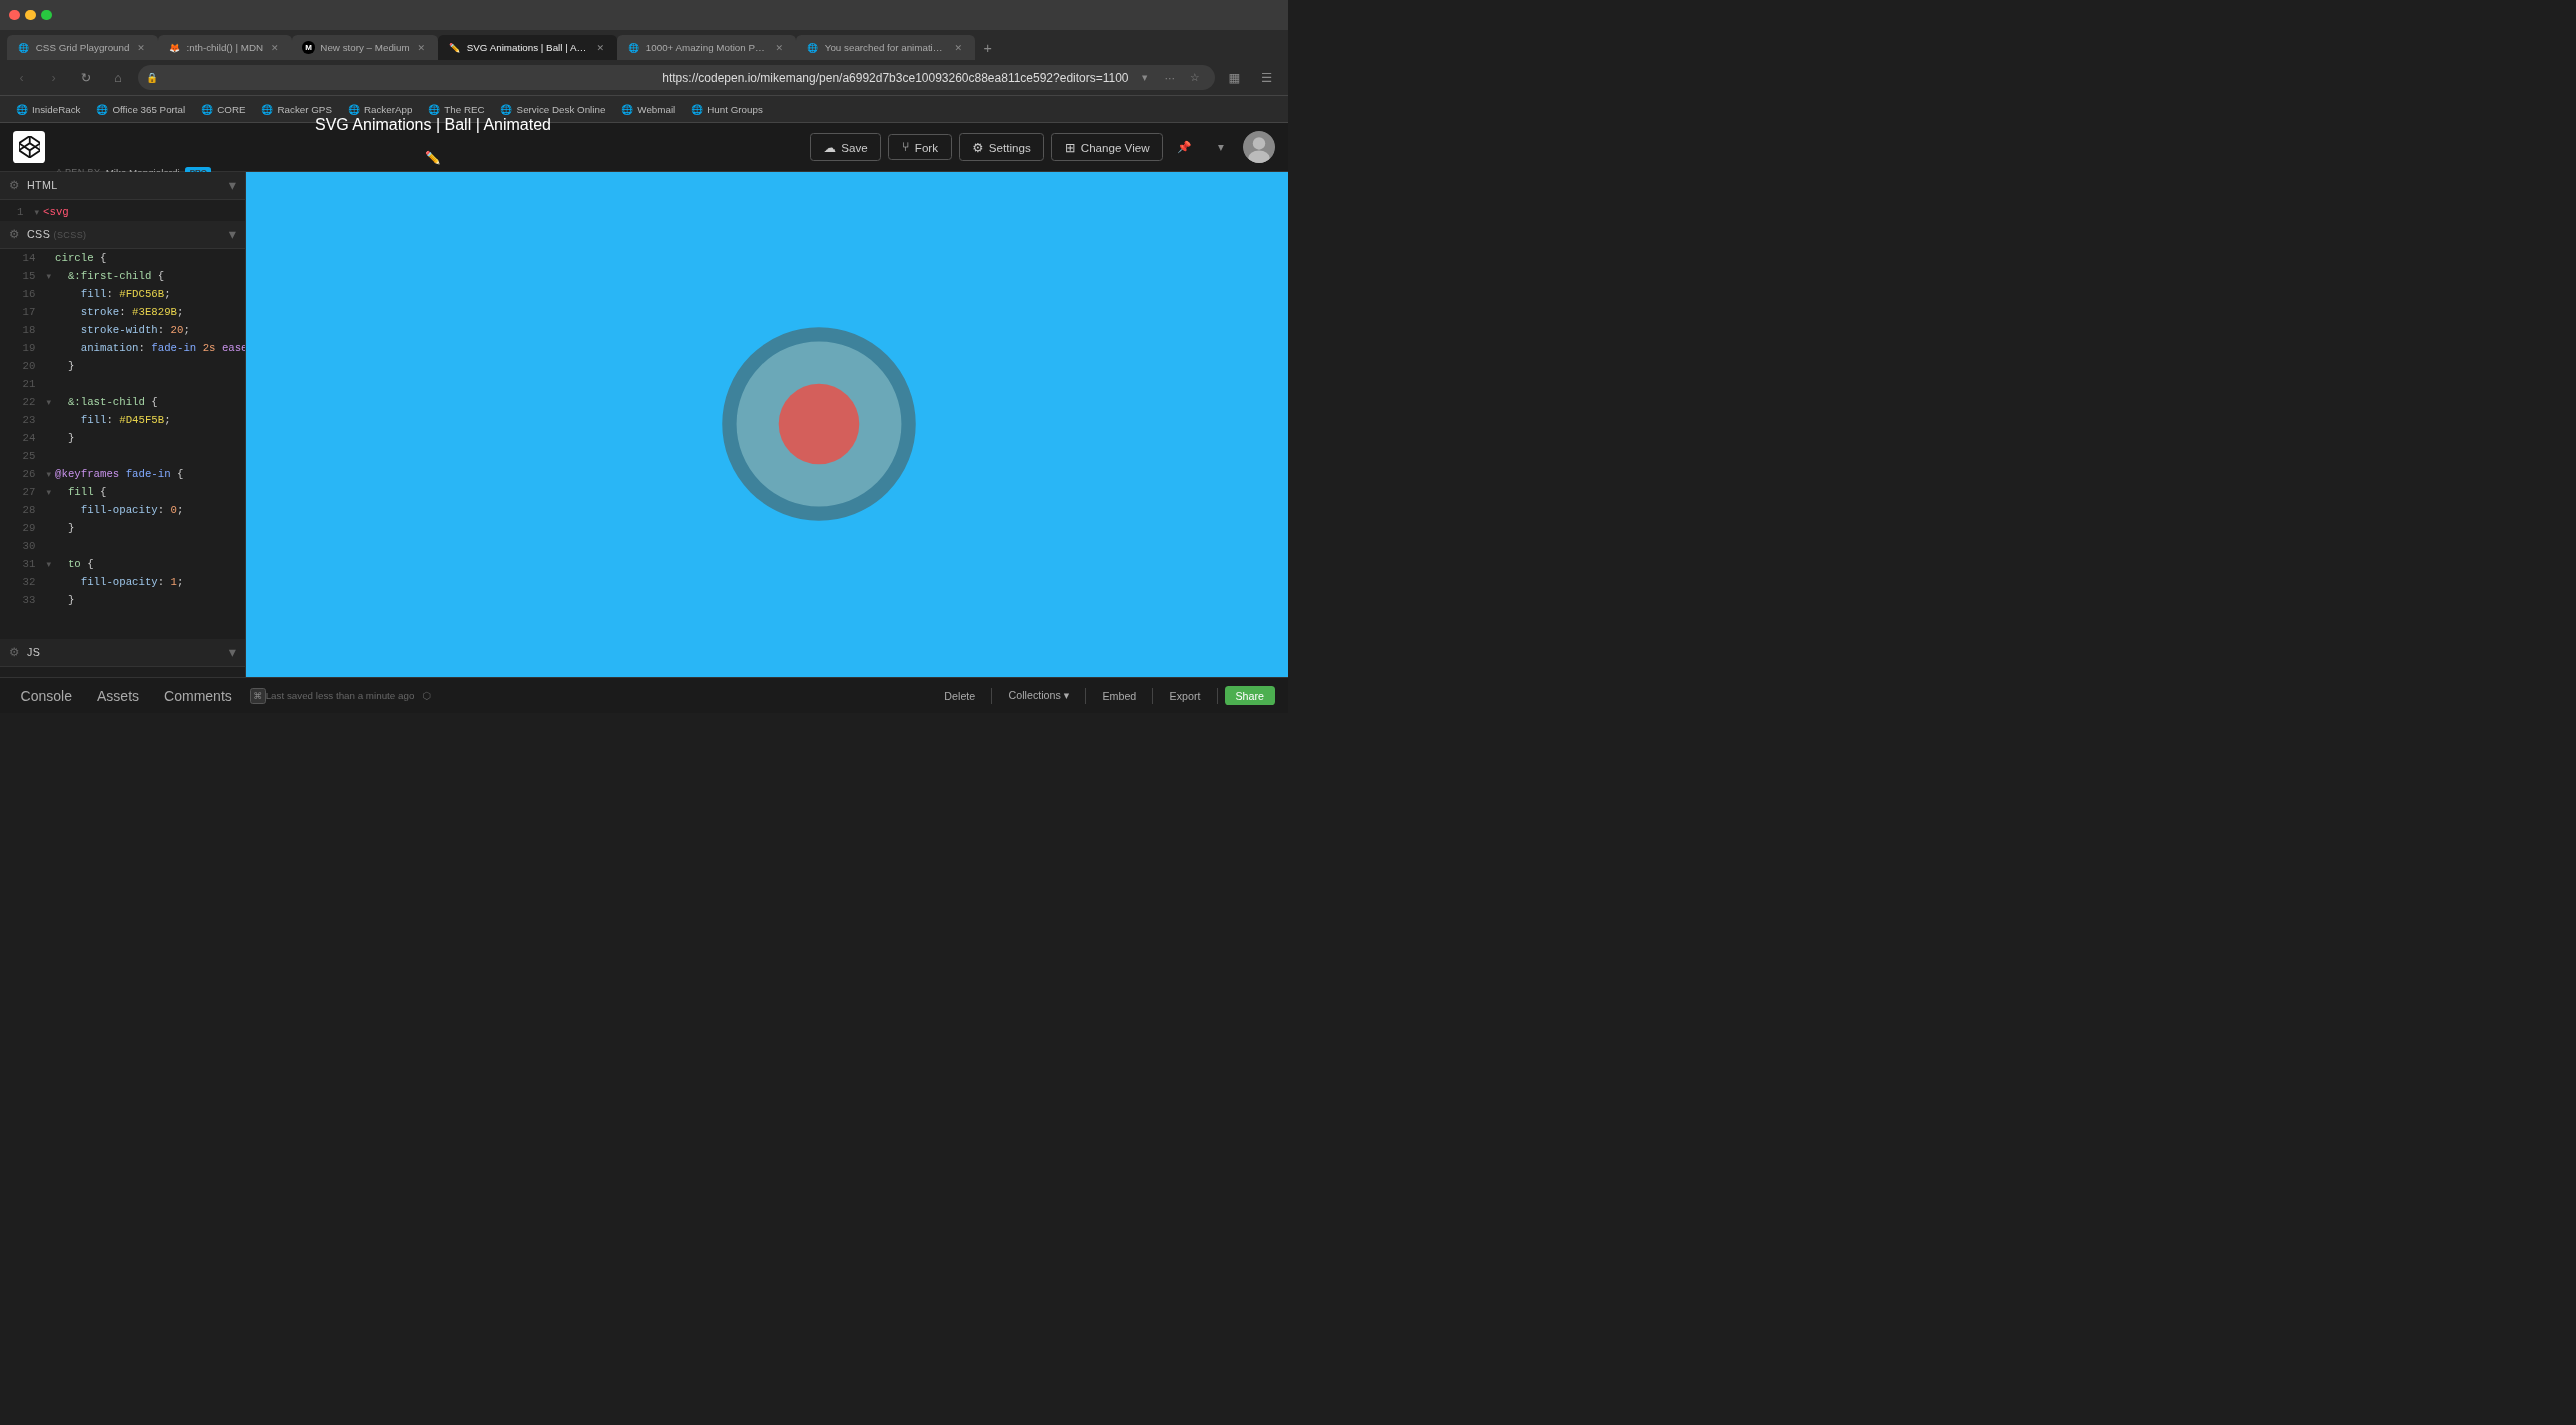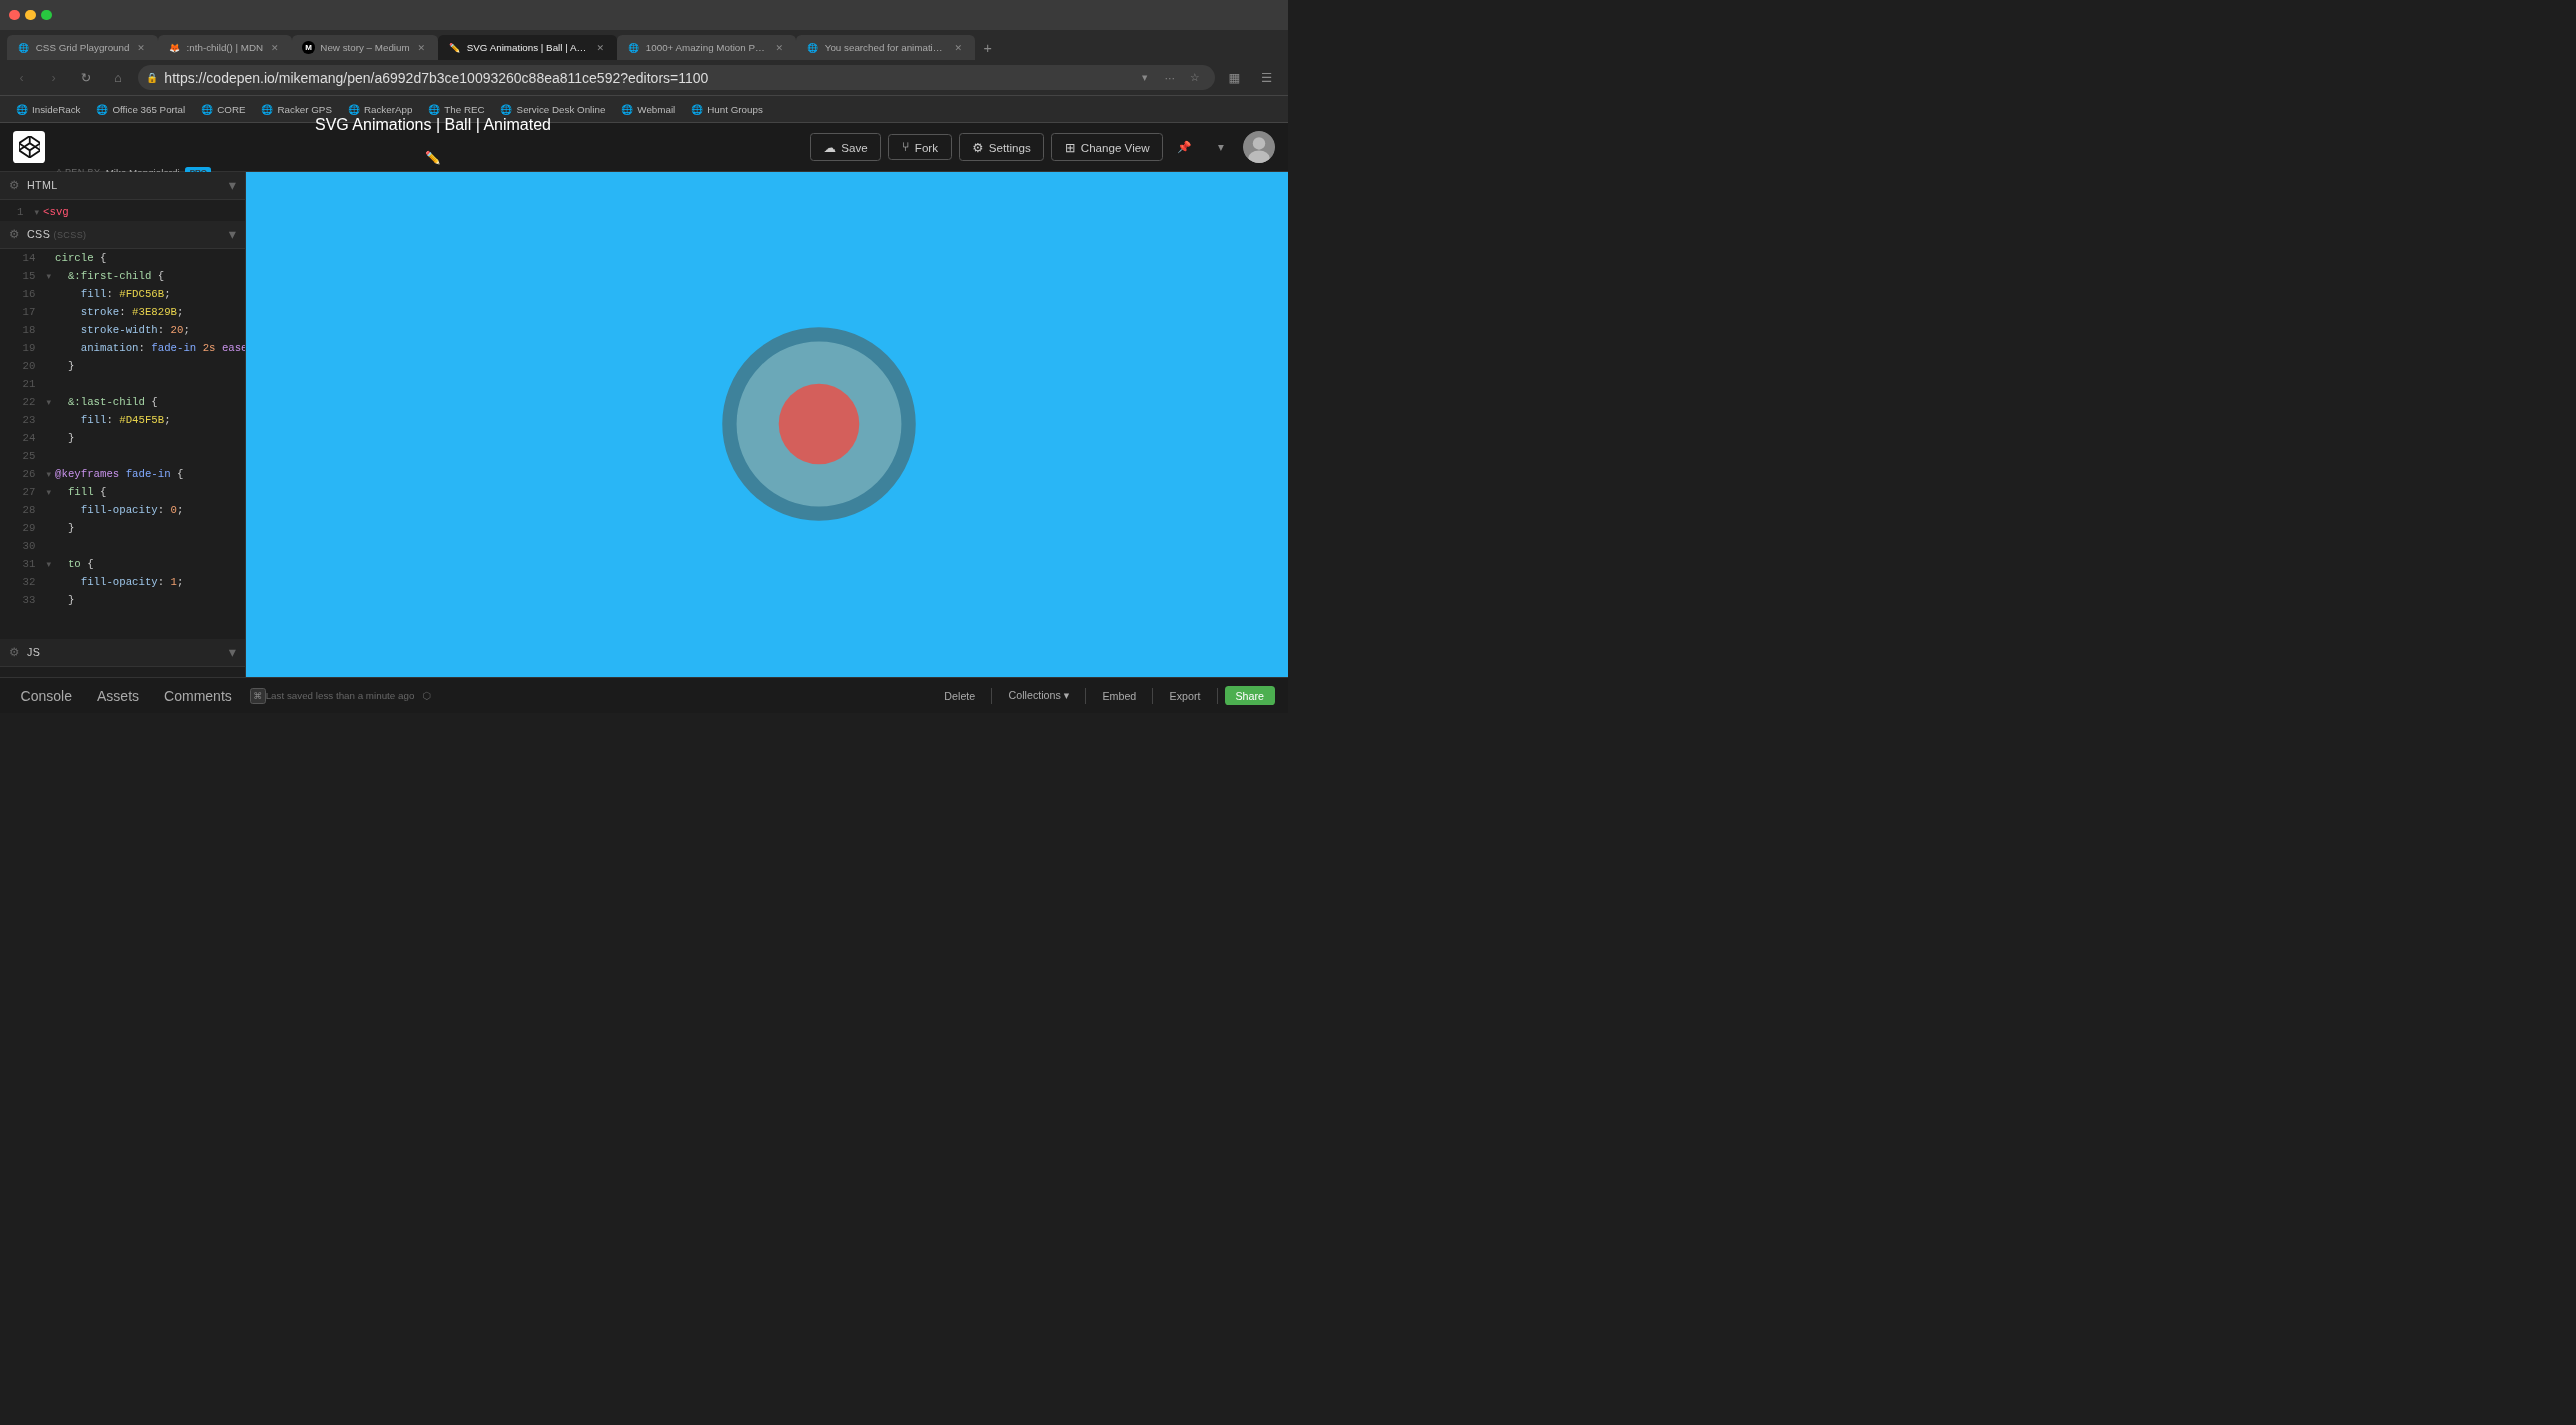--- a/index.html
+++ b/index.html
@@ -21,21 +21,21 @@
     .tab-title { overflow: hidden; text-overflow: ellipsis; white-space: nowrap; flex: 1; }
     .tab-close { width: 12.5px; height: 12.5px; border-radius: 50%; display: flex; align-items: center; justify-content: center; font-size: 9px; color: #888; flex-shrink: 0; cursor: pointer; }
     .tab-new { width: 25px; height: 25px; display: flex; align-items: center; justify-content: center; color: #888; cursor: pointer; font-size: 14.3px; }
 
     
     .address-bar { display: flex; align-items: center; height: 36px; background: #2b2b2b; padding: 0 9px; gap: 7.2px; border-bottom: 0.9px solid #444; }
     .nav-btn { width: 25px; height: 25px; display: flex; align-items: center; justify-content: center; color: #888; cursor: pointer; border-radius: 3.6px; font-size: 12.5px; }
     .nav-btn.disabled { color: #555; cursor: default; }
     .url-bar { flex: 1; height: 25px; background: #3c3c3c; border-radius: 12.5px; display: flex; align-items: center; padding: 0 9px; gap: 5.4px; }
     .url-lock { color: #888; font-size: 9.8px; }
-    .url-text { flex: 1; font-size: 14px; color: #ddd; overflow: hidden; text-overflow: ellipsis; white-space: nowrap; }
+    .url-text { flex: 1; font-size: 12px; color: #ddd; overflow: hidden; text-overflow: ellipsis; white-space: nowrap; text-align: right; }
     .url-actions { display: flex; gap: 3.6px; }
     .url-action-btn { width: 21.5px; height: 21.5px; display: flex; align-items: center; justify-content: center; color: #888; cursor: pointer; border-radius: 3.6px; font-size: 10.7px; }
 
     
     .bookmarks-bar { display: flex; align-items: center; height: 27px; background: #2b2b2b; padding: 0 9px; gap: 1.8px; border-bottom: 0.9px solid #444; overflow: hidden; }
     .bookmark { display: flex; align-items: center; gap: 3.6px; padding: 1.8px 7.2px; border-radius: 3.6px; cursor: pointer; font-size: 9.8px; color: #bbb; white-space: nowrap; }
     .bookmark-icon { font-size: 9.8px; }
 
     
     .codepen-header { display: flex; align-items: center; height: 49px; background: #1b1b1b; border-bottom: 0.9px solid #333; padding: 0 13.4px; }

